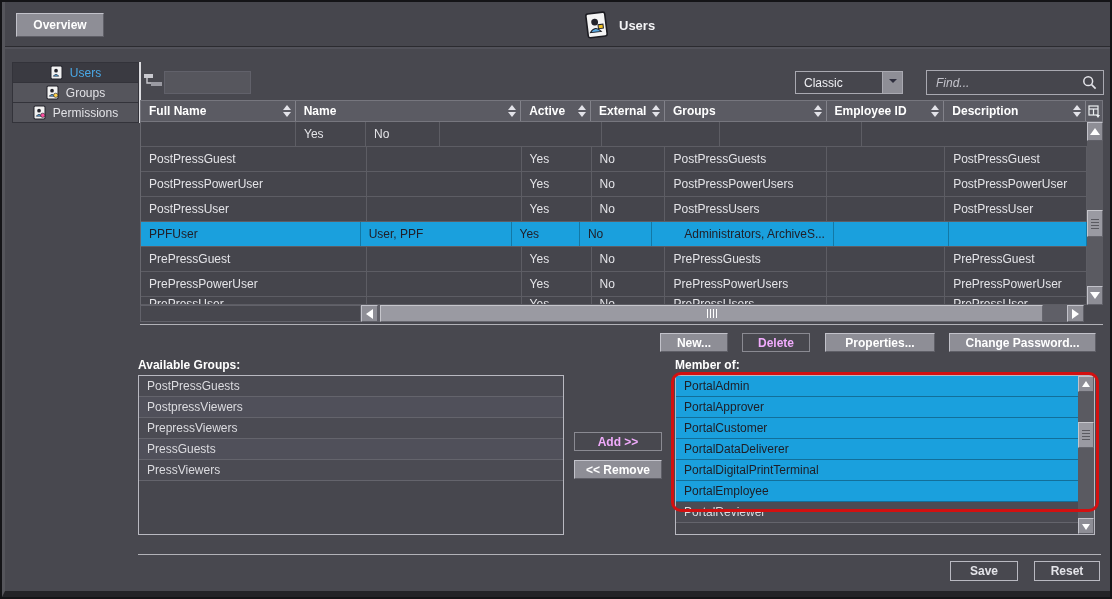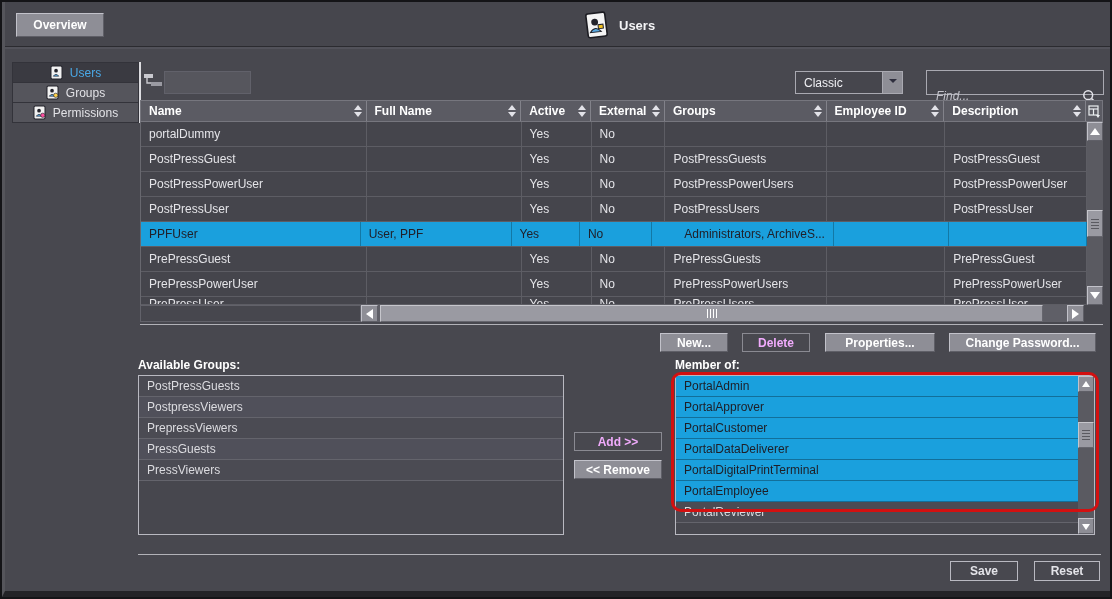--- a/index.html
+++ b/index.html
@@ -38,21 +38,21 @@
   .side-item.active{background:#3a3a41;color:#4aa8e6}
   
   #tree-icon{position:absolute;left:139px;top:71px;width:18px;height:15px}
   #filter-input{position:absolute;left:159px;top:69px;width:87px;height:23px;background:#56565d;border:1px solid #61616a;box-sizing:border-box}
   #view-select{position:absolute;left:790px;top:69px;width:108px;height:23px;box-sizing:border-box;
     border:1px solid #a9a9b1;background:#46464d;display:flex;align-items:center}
   #view-select .lbl{flex:1;color:#f0f0f4;font-size:12px;padding-left:8px}
   #view-select .dd{width:19px;height:100%;background:#8e8e96;border-left:1px solid #a9a9b1;
     display:flex;align-items:center;justify-content:center}
   #find-box{position:absolute;left:921px;top:68px;width:178px;height:25px;box-sizing:border-box;
-    border:1px solid #a9a9b1;background:#46464d;display:flex;align-items:flex-start;padding:18px 6px 0 9px}
+    border:1px solid #a9a9b1;background:#46464d;display:flex;align-items:center;padding:0 6px 0 9px}
   #find-box .ph{flex:1;color:#c3c3cb;font-size:12px;font-style:italic}
   
   #users-table{position:absolute;left:135px;top:98px;width:963px;height:222px}
   #thead{display:flex;height:22px;background:#5b5b63;box-sizing:border-box;border:1px solid #76767e}
   .th{display:flex;align-items:center;box-sizing:border-box;padding:0 4px 0 8px;
     color:#ffffff;font-weight:bold;font-size:12px;border-right:1px solid #82828a;overflow:hidden;white-space:nowrap}
   .th .sort{margin-left:auto;display:flex;flex-direction:column;align-items:center}
   .sort i{display:block;width:0;height:0;border-left:4px solid transparent;border-right:4px solid transparent}
   .sort .up{border-bottom:5px solid #e3e3e9;margin-bottom:2px}
   .sort .down{border-top:5px solid #e3e3e9}
@@ -189,29 +189,29 @@
   <div id="find-box">
     <span class="ph">Find...</span>
     <svg width="15" height="15" viewBox="0 0 15 15">
       <circle cx="6.2" cy="6.2" r="4.4" fill="none" stroke="#e4e4ea" stroke-width="1.5"></circle>
       <line x1="9.6" y1="9.6" x2="13.6" y2="13.6" stroke="#e4e4ea" stroke-width="1.7"></line>
     </svg>
   </div>
 
   <div id="users-table">
     <div id="thead">
+        <div class="th" style="width: 155px;">
+          <span>Full Name</span>
+          <span class="sort">
+            <i class="up"></i>
+            <i class="down"></i>
+          </span>
+        </div>
         <div class="th" style="width: 226px;">
           <span>Name</span>
-          <span class="sort">
-            <i class="up"></i>
-            <i class="down"></i>
-          </span>
-        </div>
-        <div class="th" style="width: 155px;">
-          <span>Full Name</span>
           <span class="sort">
             <i class="up"></i>
             <i class="down"></i>
           </span>
         </div>
         <div class="th" style="width: 70px;">
           <span>Active</span>
           <span class="sort">
             <i class="up"></i>
             <i class="down"></i>
@@ -249,21 +249,20 @@
           <svg width="13" height="13" viewBox="0 0 13 13">
             <rect x="1" y="1" width="9" height="9" fill="none" stroke="#eceff1" stroke-width="1.2"></rect>
             <line x1="1" y1="4" x2="10" y2="4" stroke="#eceff1" stroke-width="1.2"></line>
             <line x1="5.5" y1="4" x2="5.5" y2="10" stroke="#eceff1" stroke-width="1.2"></line>
             <path d="M8 10 l4 0 l-2 3 z" fill="#eceff1"></path>
           </svg>
         </div>
       </div>
     <div id="tbody">
         <div class="tr">
-          <div class="td" style="width: 226px;">portalDummy</div>
           <div class="td" style="width: 155px;"></div>
           <div class="td" style="width: 70px;">Yes</div>
           <div class="td" style="width: 74px;">No</div>
           <div class="td" style="width: 162px;"></div>
           <div class="td" style="width: 118px;"></div>
           <div class="td" style="width: 142px;"></div>
         </div>
         <div class="tr">
           <div class="td" style="width: 226px;">PostPressGuest</div>
           <div class="td" style="width: 155px;"></div>

